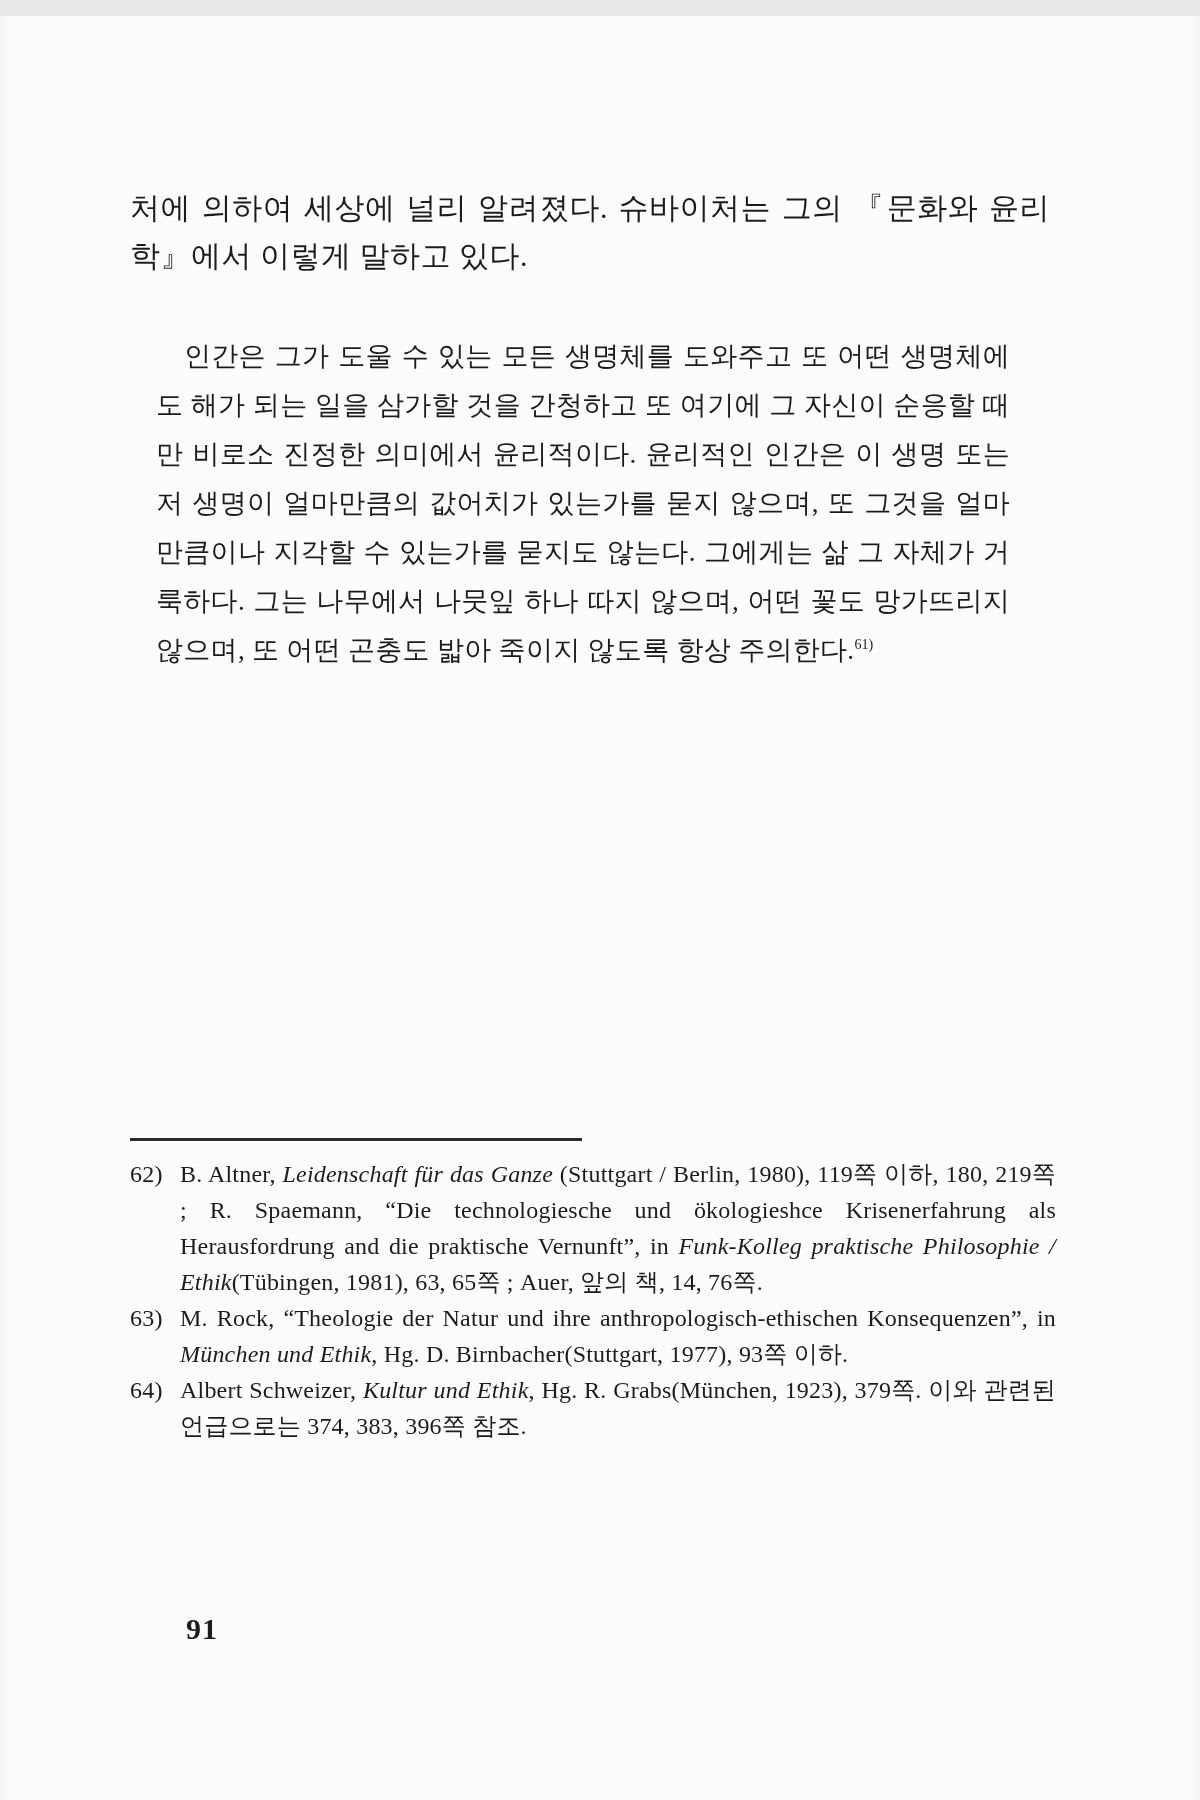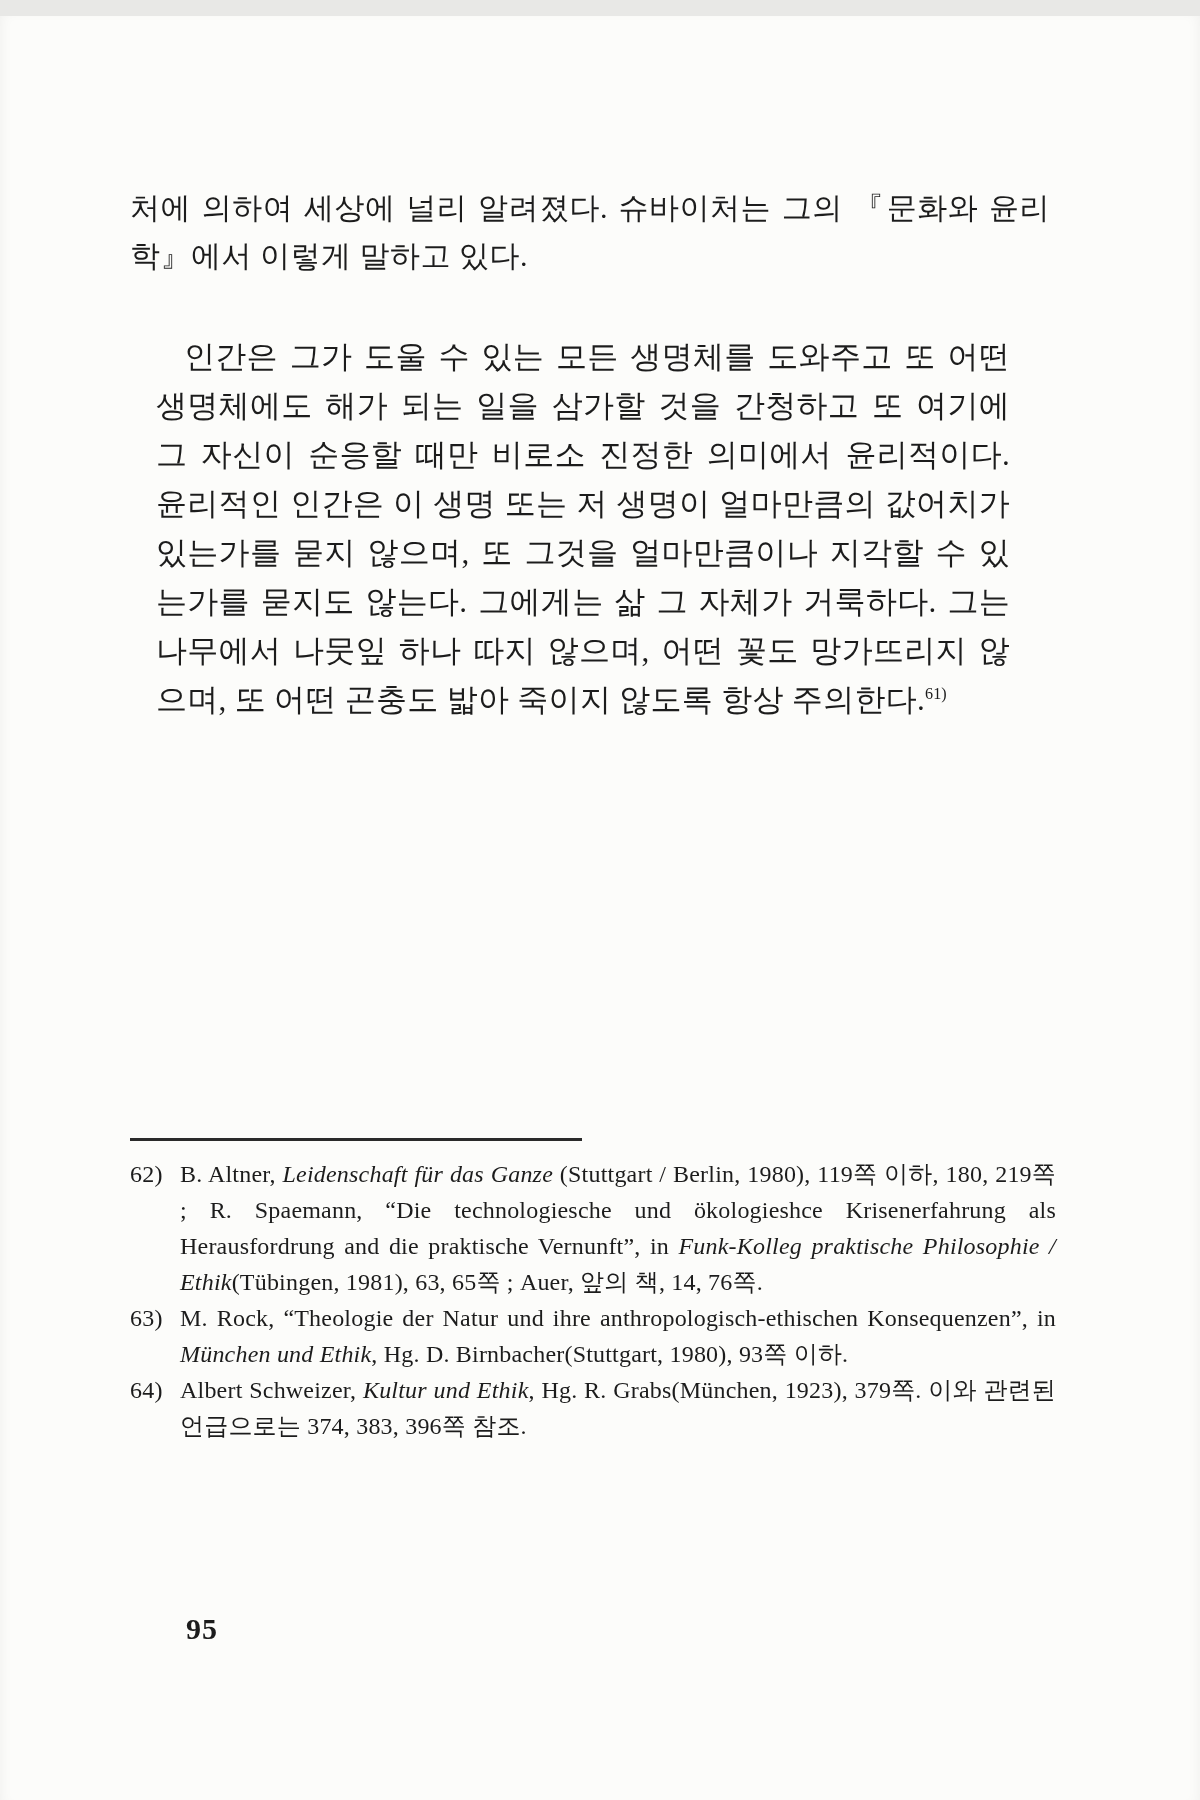--- a/index.html
+++ b/index.html
@@ -17,21 +17,21 @@
     position:absolute;left:130px;top:168px;width:920px;
     font-size:30px;line-height:48px;
     text-align:justify;
     letter-spacing:0.5px;
   }
   p{margin:0;}
   .para{text-indent:0;}
   .para.indented{text-indent:30px;}
   .quote{
     margin:52px 40px 54px 26px;
-    font-size:31px;line-height:49px;
+    font-size:27px;line-height:49px;
     text-indent:28px;
     text-align:justify;
     letter-spacing:0.3px;
   }
   sup.fn-ref{
     font-size:0.52em;
     vertical-align:super;
     line-height:0;
     letter-spacing:0;
   }
@@ -77,21 +77,21 @@
 
   </div>
 
   <div class="fn-rule"></div>
 
   <div class="footnotes">
 
 
     <p class="footnote"><span class="fn-num">62)</span><span>B. Altner, </span><span class="it">Leidenschaft für das Ganze</span><span> (Stuttgart / Berlin, 1980), 119쪽 이하, 180, 219쪽 ; R. Spaemann, “Die technologiesche und ökologieshce Krisenerfahrung als Herausfordrung and die praktische Vernunft”, in </span><span class="it">Funk-Kolleg praktische Philosophie / Ethik</span><span>(Tübingen, 1981), 63, 65쪽 ; Auer, 앞의 책, 14, 76쪽.</span></p>
 
-    <p class="footnote"><span class="fn-num">63)</span><span>M. Rock, “Theologie der Natur und ihre anthropologisch-ethischen Konsequenzen”, in </span><span class="it">München und Ethik</span><span>, Hg. D. Birnbacher(Stuttgart, 1980), 93쪽 이하.</span></p>
+    <p class="footnote"><span class="fn-num">63)</span><span>M. Rock, “Theologie der Natur und ihre anthropologisch-ethischen Konsequenzen”, in </span><span class="it">München und Ethik</span><span>, Hg. D. Birnbacher(Stuttgart, 1977), 93쪽 이하.</span></p>
 
     <p class="footnote"><span class="fn-num">64)</span><span>Albert Schweizer, </span><span class="it">Kultur und Ethik</span><span>, Hg. R. Grabs(München, 1923), 379쪽. 이와 관련된 언급으로는 374, 383, 396쪽 참조.</span></p>
 
   </div>
 
-  <div class="page-number">95</div>
+  <div class="page-number">91</div>
 
 </div>
 
 </body></html>

